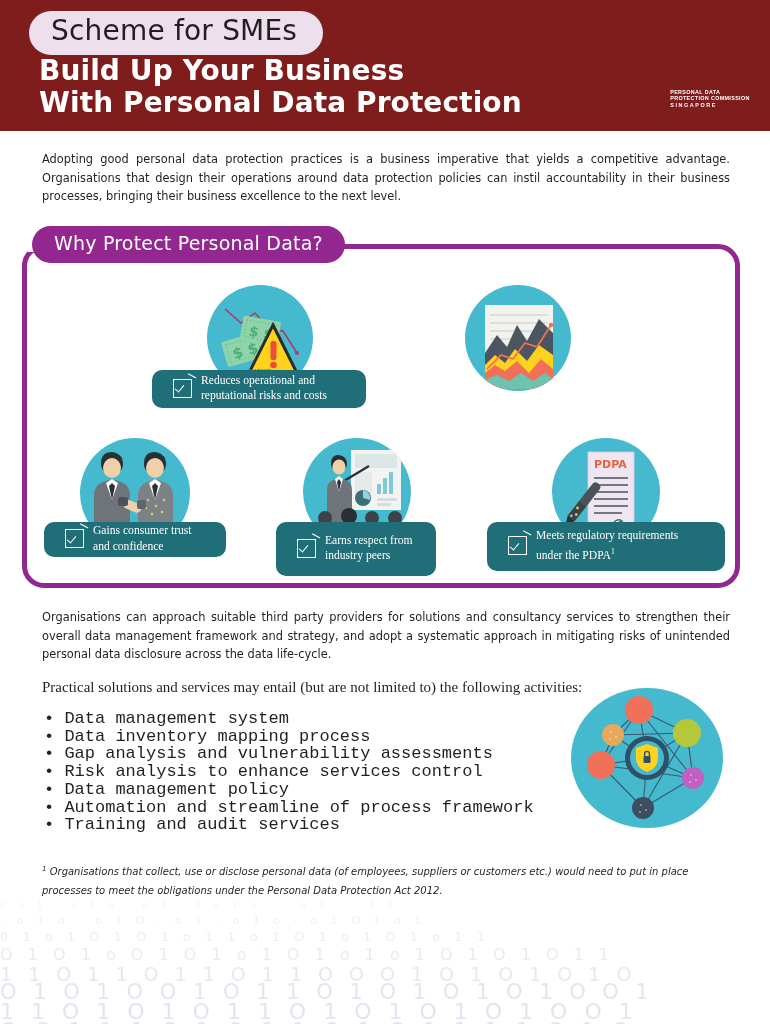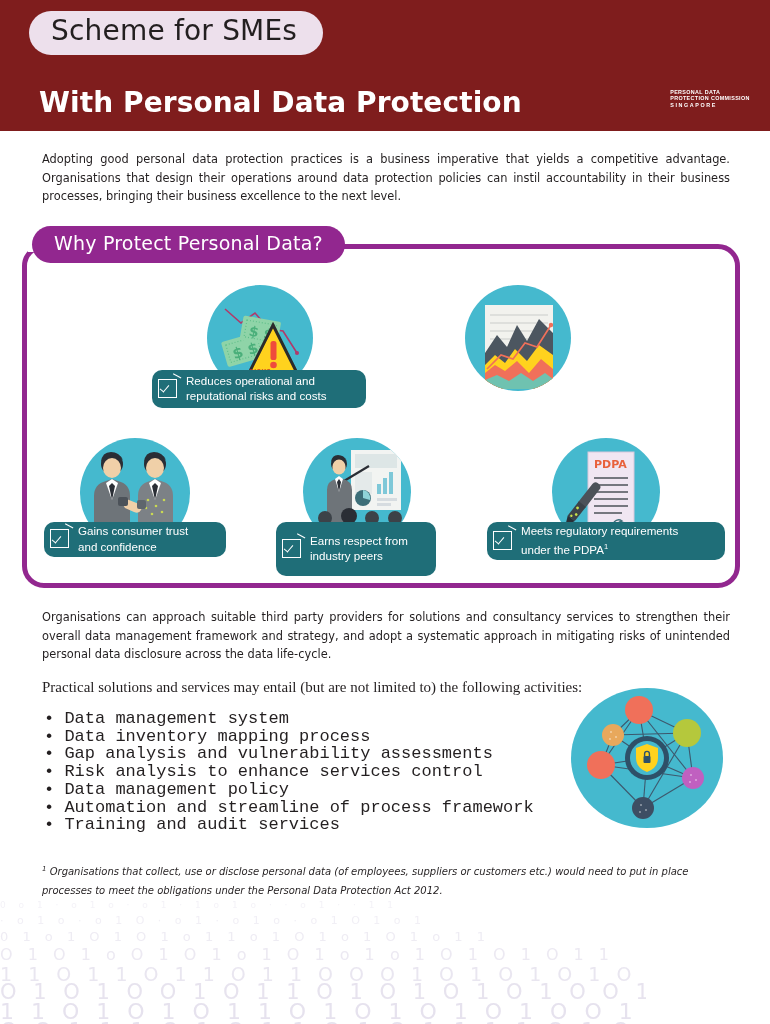--- a/index.html
+++ b/index.html
@@ -82,23 +82,23 @@
     background:#ffffff;z-index:4;
   }
 
   
   .circ{position:absolute;border-radius:50%;background:#45B9CE;overflow:hidden;}
 
   
   .chip{
     position:absolute;background:#1F6E78;color:#ffffff;
     border-radius:10px;display:flex;align-items:center;
-    padding:7px 14px 9px 6px;box-sizing:border-box;
+    padding:7px 14px 9px 21px;box-sizing:border-box;
     font-size:11.6px;line-height:15.5px;z-index:6;
-    font-family:Liberation Sans, sans-serif;
+    font-family:Liberation Serif, serif;
   }
   .chip .tick{
     width:17px;height:17px;min-width:17px;border:1.6px solid #ffffff;
     margin-right:9px;position:relative;
   }
   .chip .tick:after{
     content:"";position:absolute;left:3px;top:3.5px;
     width:4px;height:8px;border:solid #ffffff;border-width:0 1.7px 1.7px 0;
     transform:rotate(40deg);
   }
@@ -151,20 +151,21 @@
     white-space:nowrap;letter-spacing:5px;font-weight:400;
   }
 </style>
 </head>
 <body>
 
 <div class="page">
 
   <div class="header">
     <div class="pill-title">Scheme for SMEs</div>
+    <div class="header-line1">Build Up Your Business</div>
     <div class="header-line2">With Personal Data Protection</div>
 
     <div class="logo">
       <div class="logo-mark">pdpc</div>
       <div class="logo-words">
         <div class="lw1">PERSONAL DATA</div>
         <div class="lw2">PROTECTION COMMISSION</div>
         <div class="lw3">SINGAPORE</div>
       </div>
     </div>
@@ -319,21 +320,21 @@
         <rect x="28" y="72" width="9" height="18" fill="#3C4248"></rect>
         <g fill="#C8E04A">
             <circle cx="31" cy="78" r="1.4"></circle>
             <circle cx="34" cy="84" r="1.4"></circle>
             <circle cx="31" cy="88" r="1.2"></circle>
           </g>
         <polygon points="28,90 37,90 32.5,100" fill="#2A2E35"></polygon>
       </g>
     </svg>
   </div>
-  <div class="chip" style="left:487px;top:522px;width:238px;height:38px;">
+  <div class="chip" style="left:487px;top:522px;width:238px;height:49px;">
     <span class="tick"></span>
     <span class="ctext"><span>Meets regulatory requirements
 under the PDPA</span><sup>1</sup></span>
   </div>
 
   <div class="body-p1">Organisations can approach suitable third party providers for solutions and consultancy services to strengthen their overall data management framework and strategy, and adopt a systematic approach in mitigating risks of unintended personal data disclosure across the data life-cycle.</div>
   <div class="body-p2">Practical solutions and services may entail (but are not limited to) the following activities:</div>
 
   <div class="bullets">
     <div>• Data management system</div>

